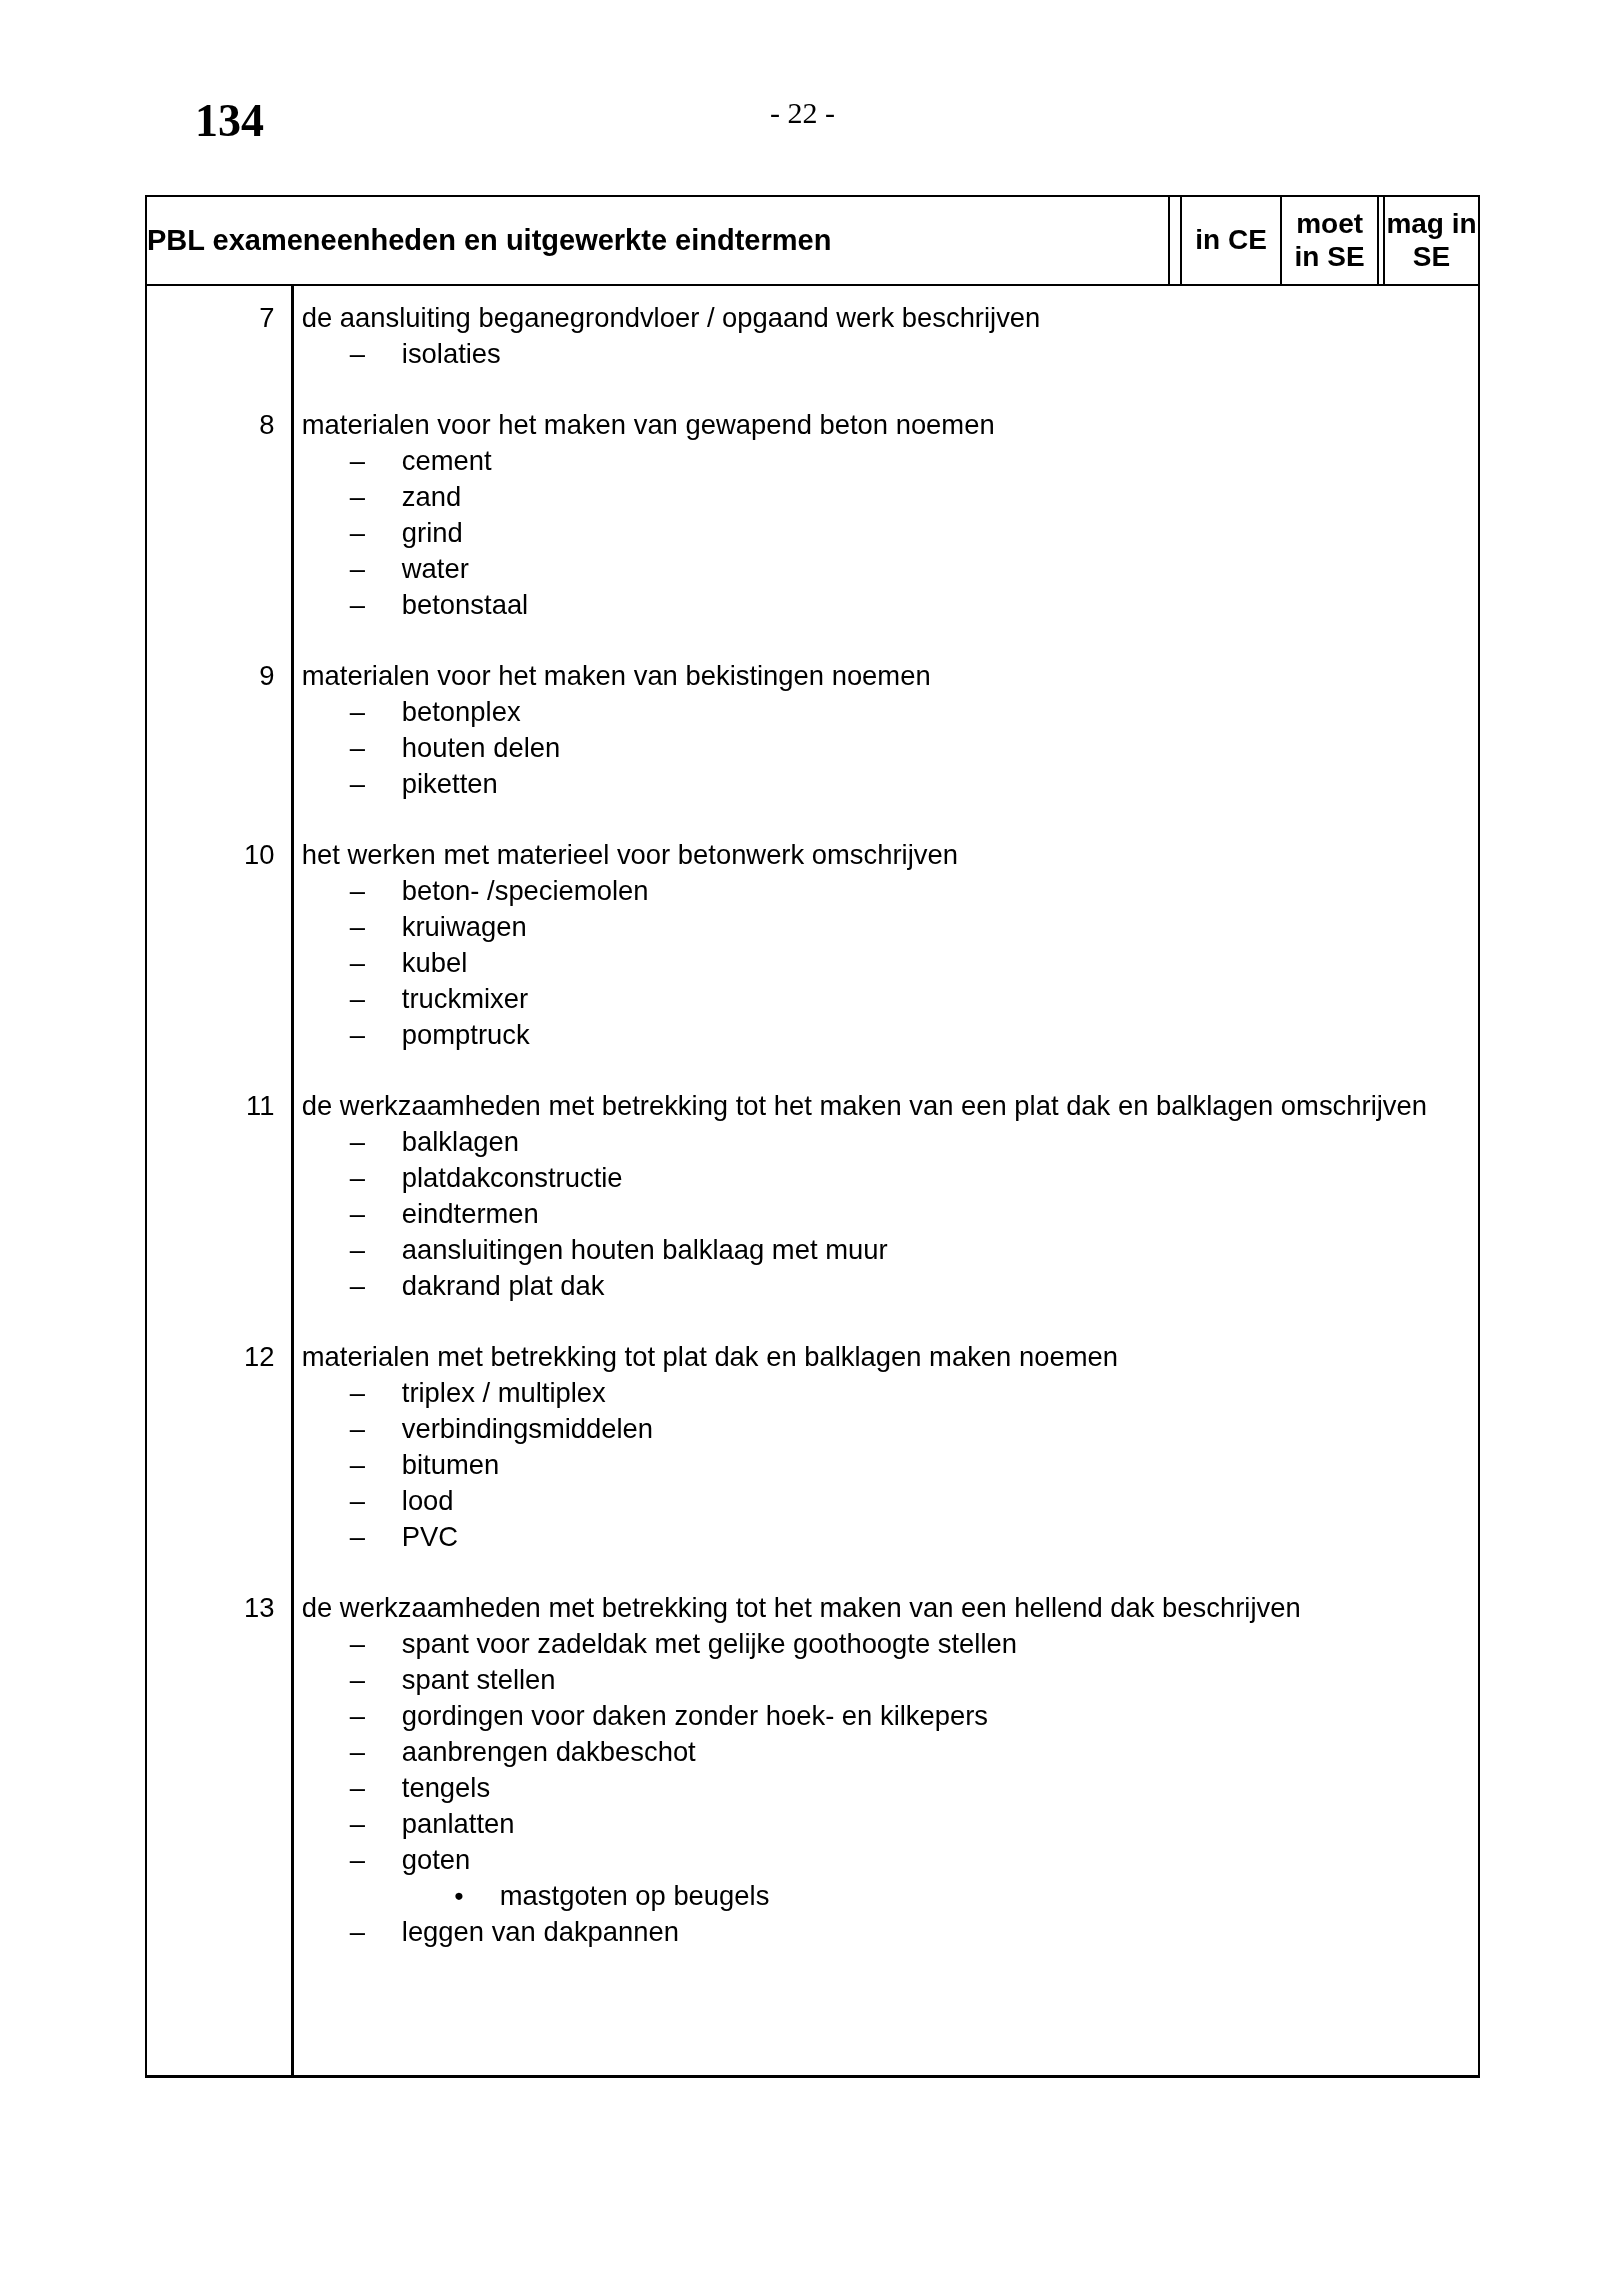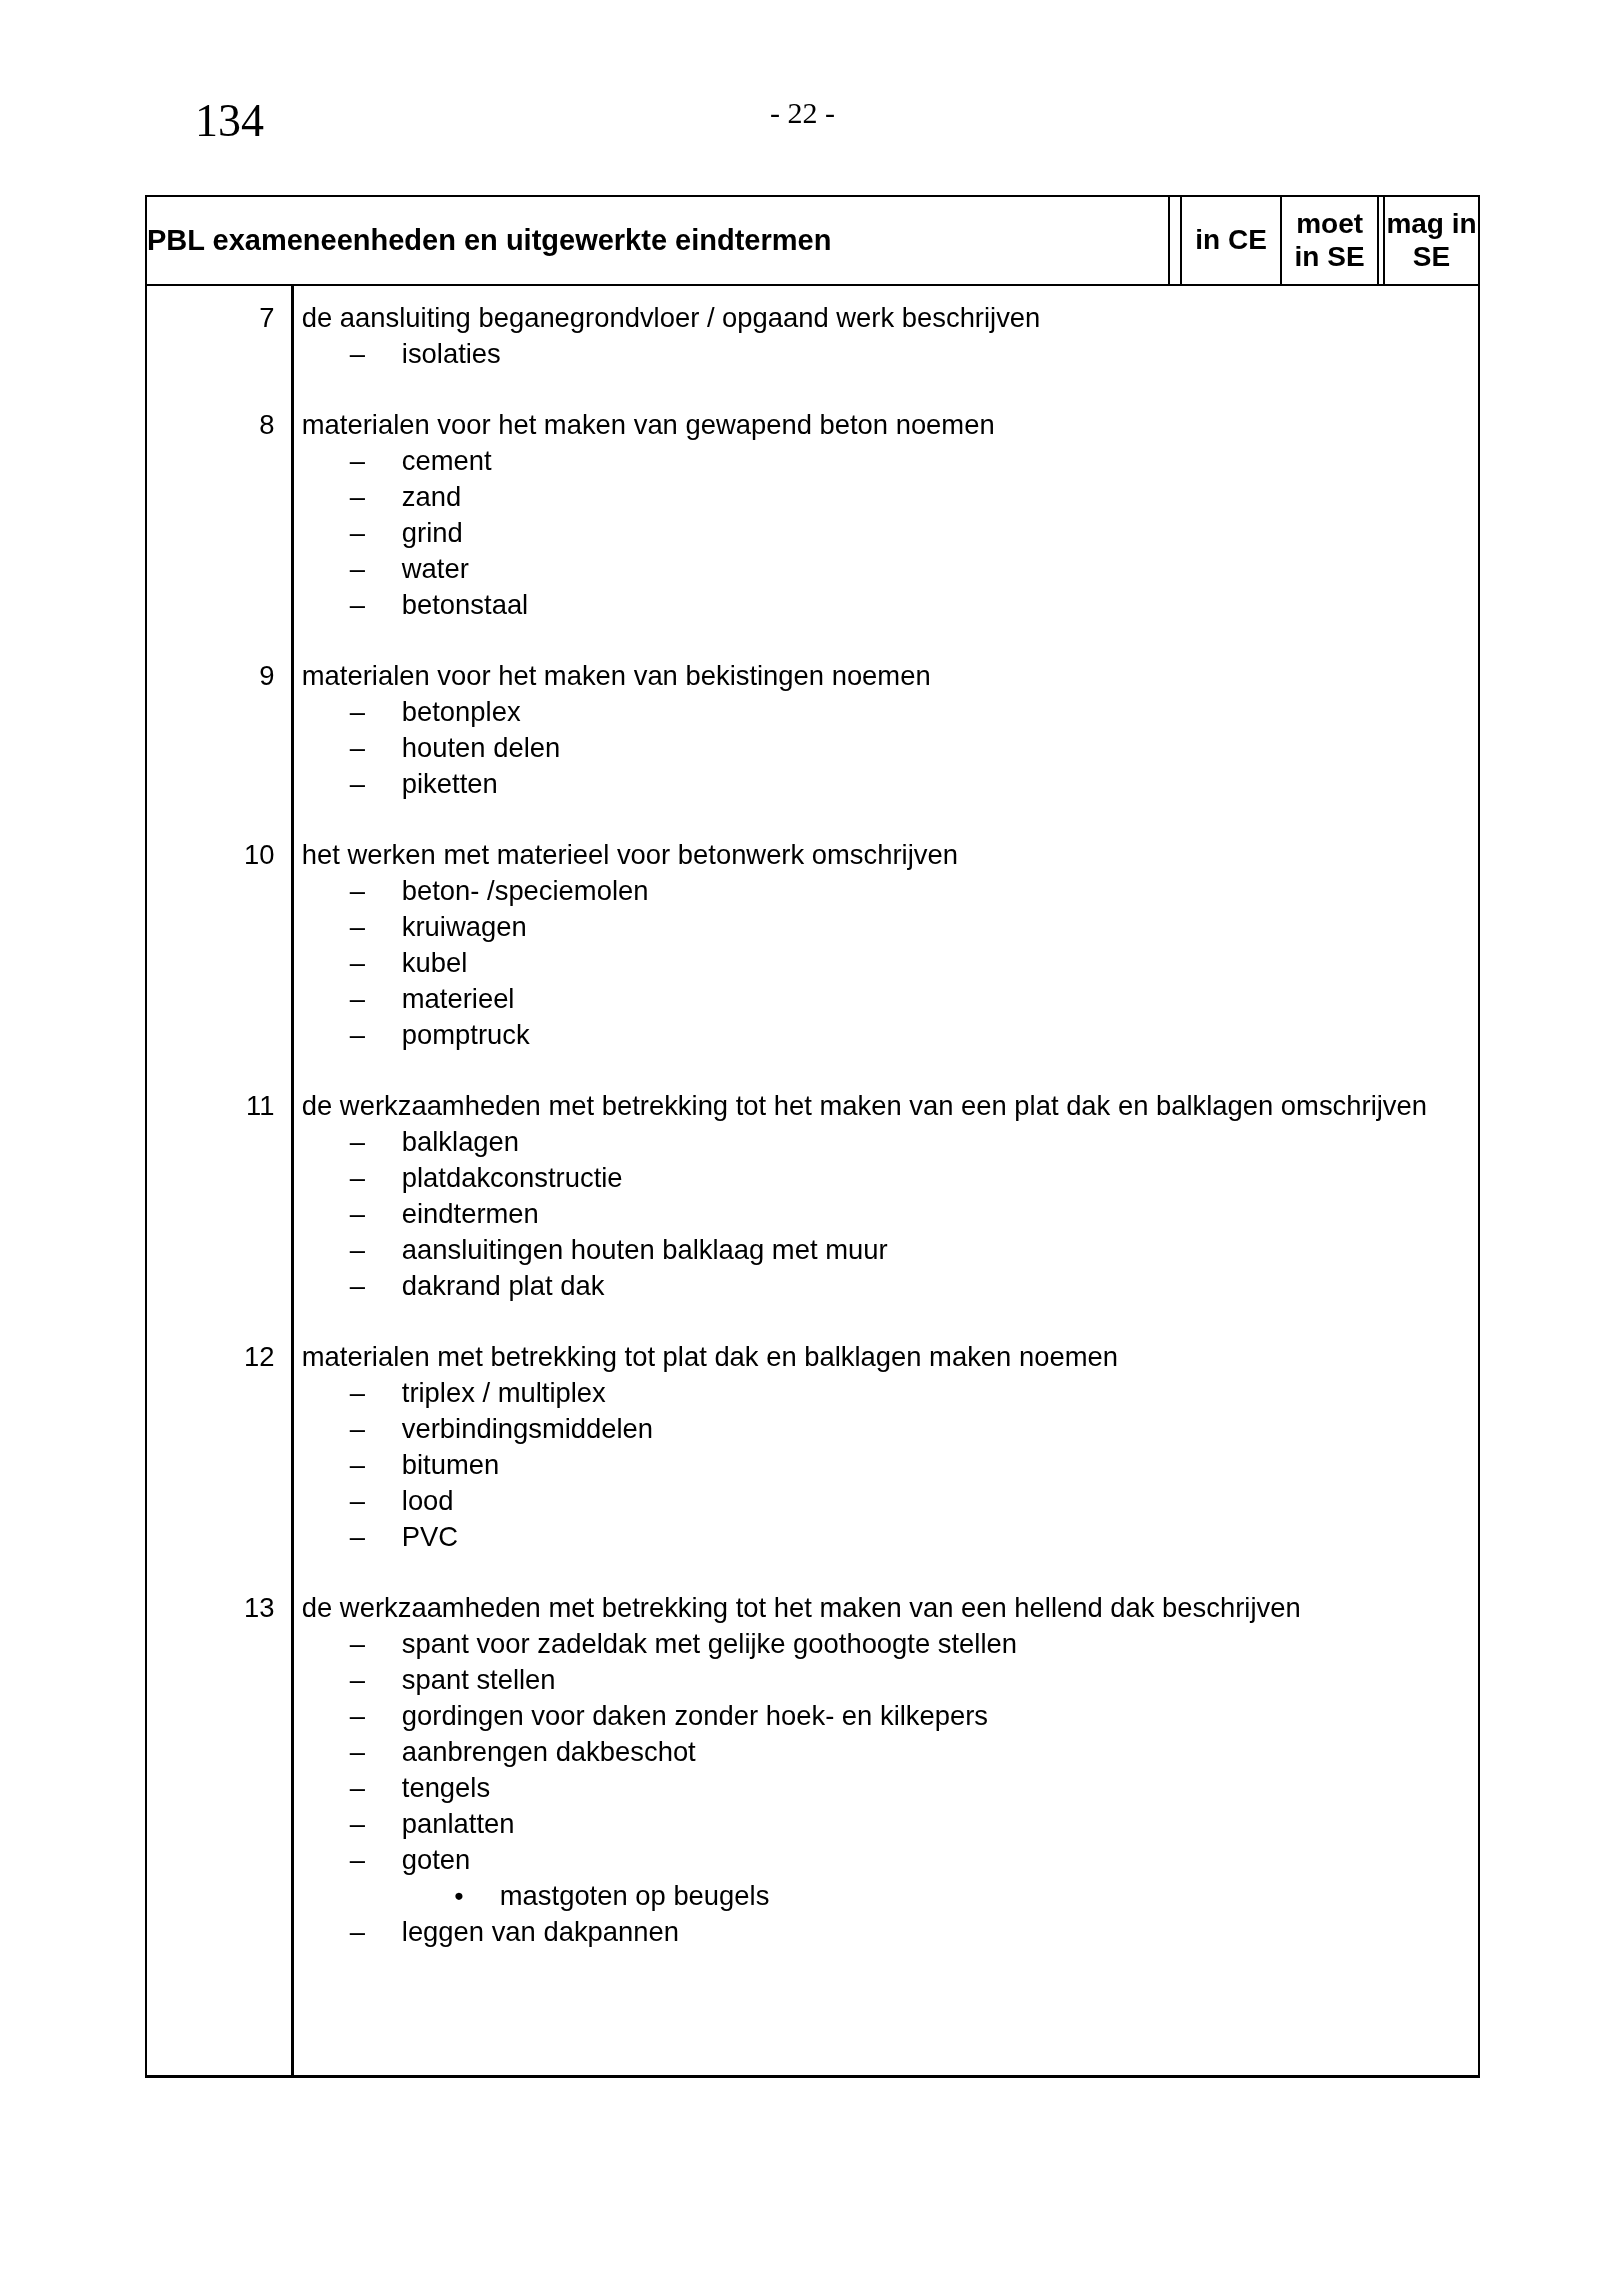--- a/index.html
+++ b/index.html
@@ -12,21 +12,21 @@
     position: relative;
     overflow: hidden;
   }
 
   
   .page-num-bold {
     position: absolute;
     left: 195px;
     top: 98px;
     font-family: "Liberation Serif", serif;
-    font-weight: normal;
+    font-weight: bold;
     font-size: 46px;
     line-height: 1;
   }
   .page-num-center {
     position: absolute;
     left: 0;
     right: 16px;
     top: 98px;
     text-align: center;
     font-family: "Liberation Serif", serif;
@@ -213,21 +213,21 @@
             <div class="sub sub-l1">
               <span class="marker">–</span>
               <span>kruiwagen</span>
             </div>
             <div class="sub sub-l1">
               <span class="marker">–</span>
               <span>kubel</span>
             </div>
             <div class="sub sub-l1">
               <span class="marker">–</span>
-              <span>materieel</span>
+              <span>truckmixer</span>
             </div>
             <div class="sub sub-l1">
               <span class="marker">–</span>
               <span>pomptruck</span>
             </div>
           </div>
   </div>
 
   <div class="item">
     <div class="item-num">11</div>

